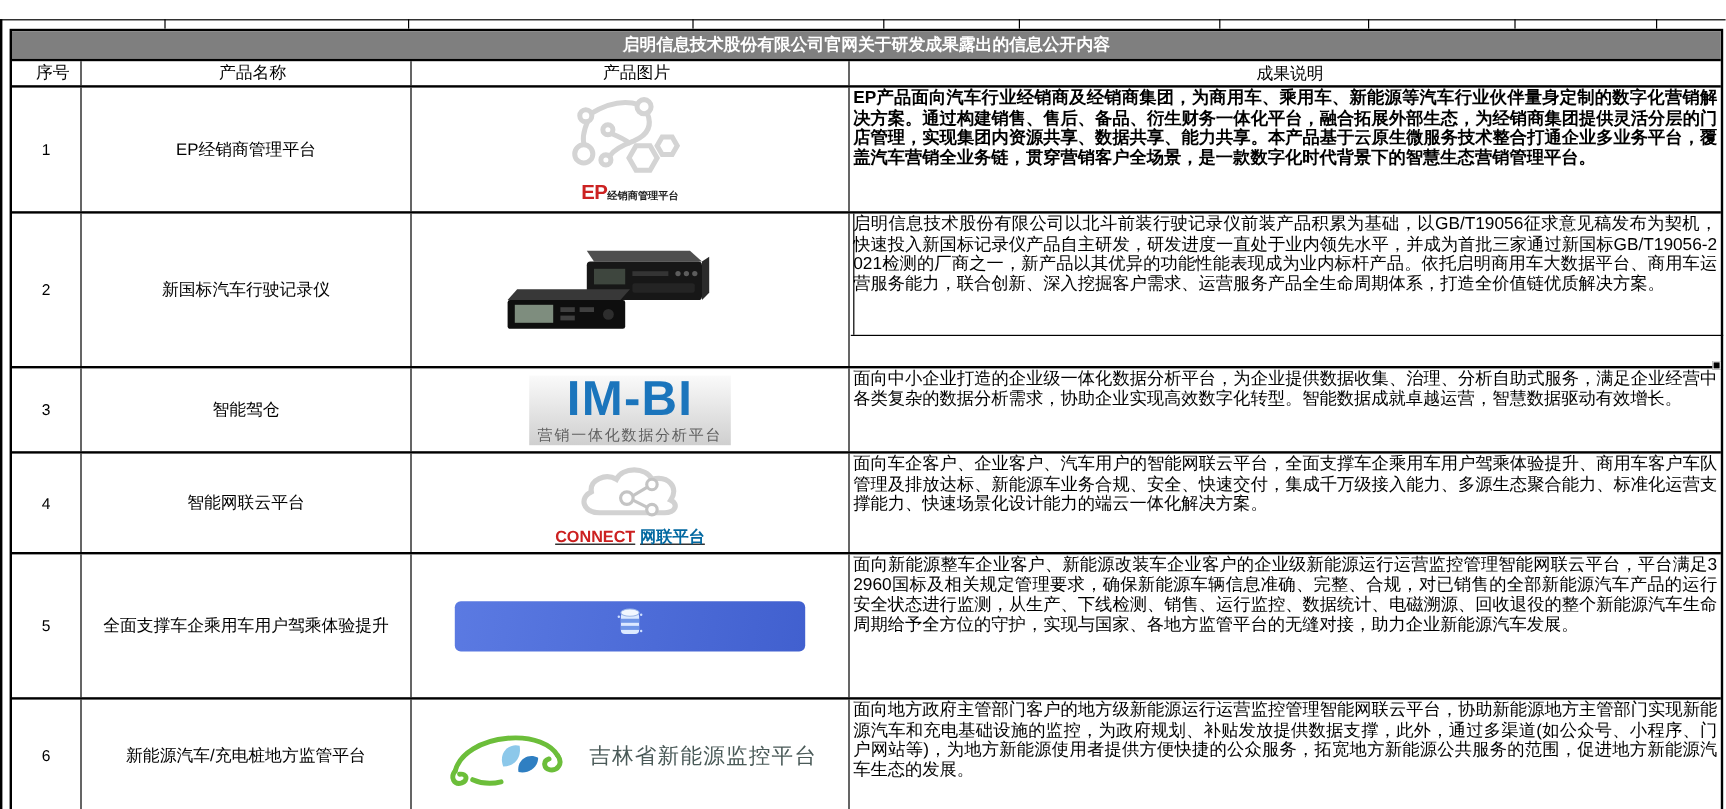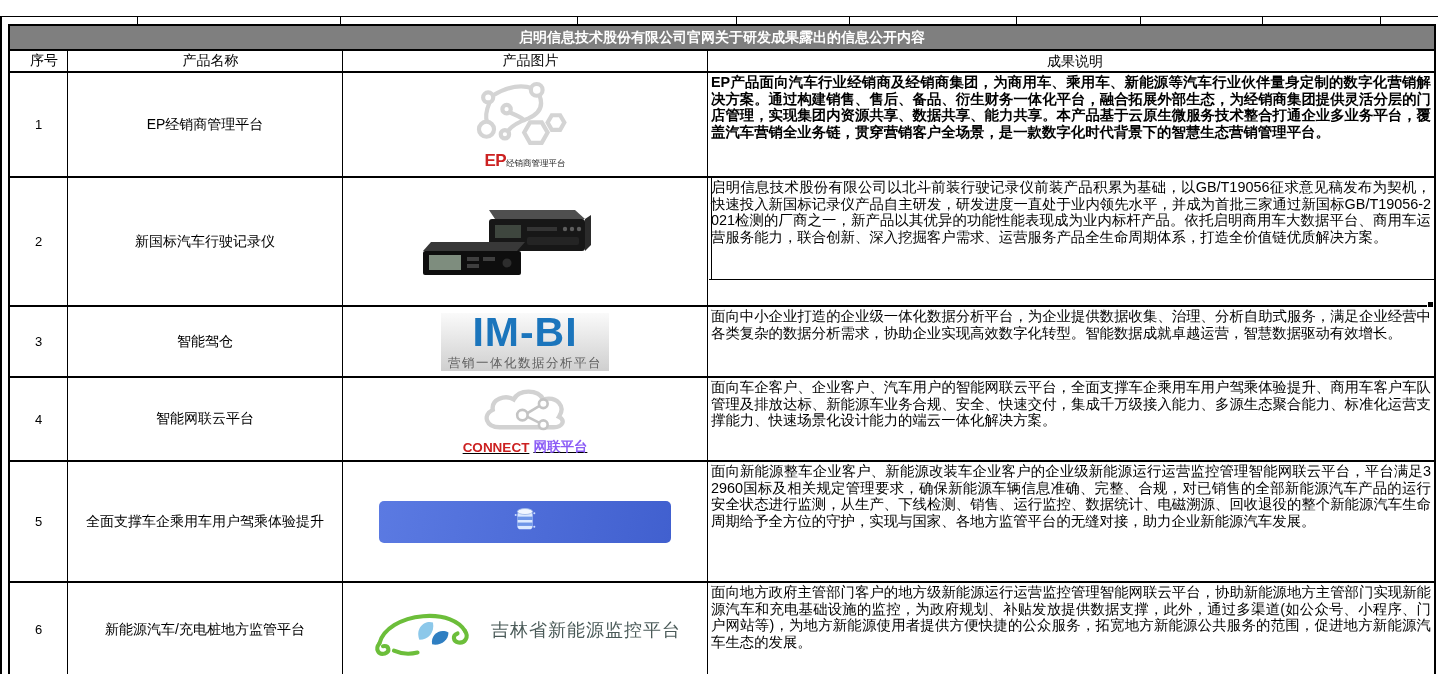--- a/index.html
+++ b/index.html
@@ -35,30 +35,30 @@
         text-align:justify; word-break:break-all; }
   .c4.bold { font-weight:bold; }
 
   .r1 { height:105px; } .r2 { height:129px; } .r3 { height:71px; }
   .r4 { height:84px; }  .r5 { height:121px; } .r6 { height:95px; }
 
   
   .logo-stack { display:flex; flex-direction:column; align-items:center; }
   .ep-caption { display:flex; align-items:baseline; margin-top:-4px; }
   .ep-red { color:#cc2222; font-weight:bold; font-size:17px; letter-spacing:-0.5px; }
-  .ep-zh { color:#1a1a1a; font-weight:normal; font-size:8.5px; }
+  .ep-zh { color:#1a1a1a; font-weight:bold; font-size:8.5px; }
 
   .imbi-box { width:168px; height:58px; background:linear-gradient(#fafafa,#cfcfcf);
     display:flex; flex-direction:column; align-items:center; justify-content:center; }
   .imbi-title { color:#1b75bc; font-weight:bold; font-size:41px; line-height:1; letter-spacing:1px; }
   .imbi-sub { color:#5f5f5f; font-size:12.5px; letter-spacing:1.5px; margin-top:2px; }
 
   .connect-caption { display:flex; align-items:center; gap:4px; margin-top:-2px;text-decoration:underline; }
   .connect-en { color:#cc2020; font-weight:bold; font-size:13.5px; }
-  .connect-zh { color:#8b5cf6; font-weight:bold; font-size:13.5px; }
+  .connect-zh { color:#0369a1; font-weight:bold; font-size:13.5px; }
 
   .banner { width:292px; height:42px; border-radius:5px;
     background:linear-gradient(100deg,#5b7ae2,#4160cf);
     display:flex; align-items:center; justify-content:center; gap:10px; }
   .banner-text { color:#e9efff; font-size:13px; letter-spacing:0.5px; }
 
   .jilin-wrap { display:flex; align-items:center; gap:14px; }
   .jilin-text { font-size:18px; color:#4a5a58; letter-spacing:1px; }
 </style>
 </head>

